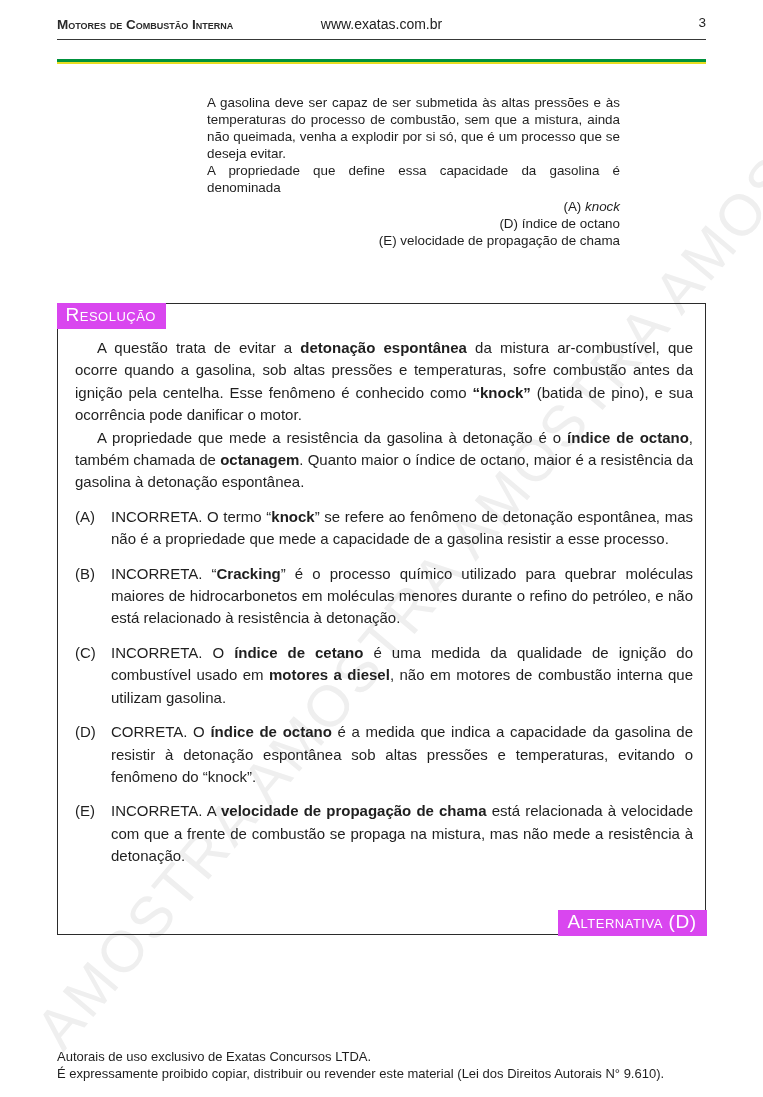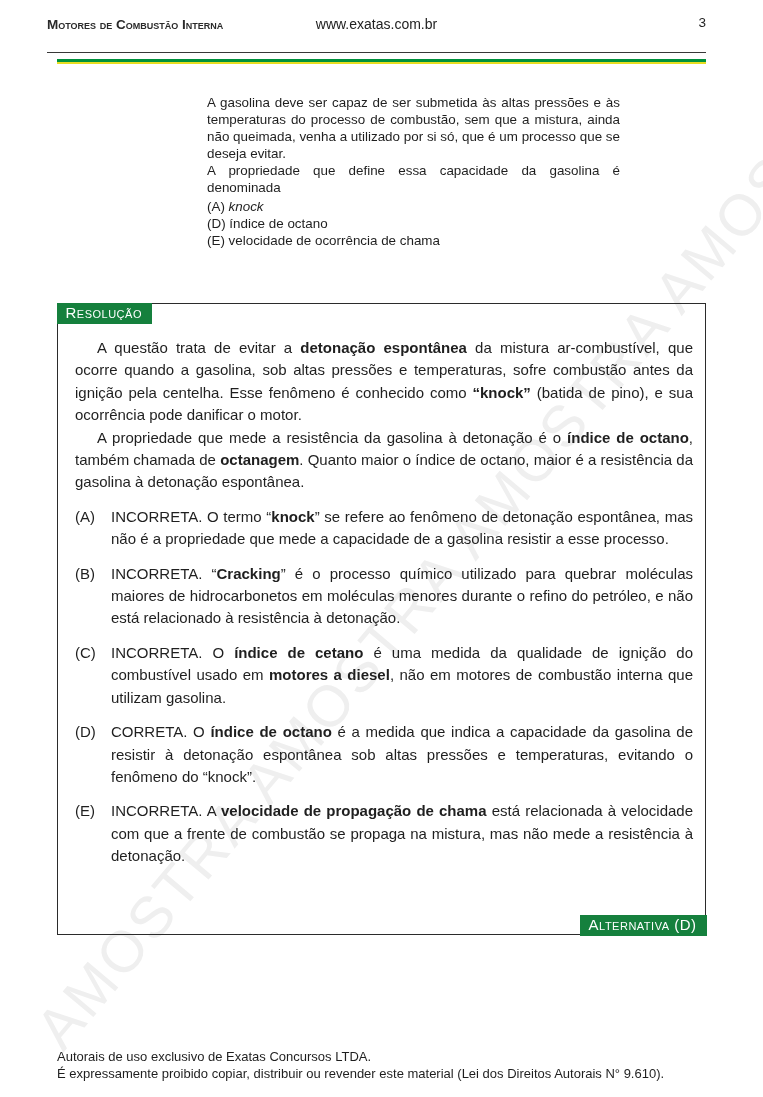--- a/index.html
+++ b/index.html
@@ -18,22 +18,22 @@
   
   .watermark {
     position:absolute; left:22px; top:1018px;
     transform:rotate(-50deg); transform-origin:0 0;
     font-size:58px; letter-spacing:3px; white-space:nowrap;
     color:#efefef; z-index:0; font-weight:400;
   }
   .content { position:relative; z-index:1; }
   
   .header {
-    position:absolute; top:15px; left:47px; right:57px;
-    border-bottom:1.6px solid #383838; padding-bottom:19px;
+    position:absolute; top:15px; left:57px; right:57px;
+    border-bottom:1.6px solid #383838; padding-bottom:6px;
   }
   .h-left {
     font-variant:small-caps; font-weight:700; font-size:13.5px; color:#2a2a2a;
   }
   .h-center {
     position:absolute; left:0; right:0; top:1px; text-align:center;
     font-size:14px; color:#222;
   }
   .h-right { position:absolute; right:0; top:0; font-size:13.5px; }
   
@@ -53,30 +53,30 @@
   }
   .rule-green  { height:2.5px; background:#00913C; margin-top:1px; }
   .rule-yellow { height:2.5px; background:#E8DD21; }
   
   .statement {
     position:absolute; top:94px; left:207px; width:413px;
     font-size:13.4px; line-height:17px; text-align:justify;
   }
   .statement p[data-name="question-intro"] { text-align:justify; }
   .options { margin-top:2px; text-align:left; }
-  .option { line-height:17px; }
+  .option { line-height:17px;text-align:right; }
   
   .res-box {
     position:absolute; top:303px; left:57px; width:649px; height:632px;
     border:1.5px solid #2b2b2b;
     padding:33px 12px 26px 17px;
   }
   .badge-gray {
-    position:absolute; background:#15803d; color:#fff;
-    font-variant:small-caps; font-size:15px; font-weight:400;
+    position:absolute; background:#d946ef; color:#fff;
+    font-variant:small-caps; font-size:19px; font-weight:400;
     letter-spacing:.5px; padding:1px 10px 3px 9px;
   }
   .res-badge    { top:-1.5px; left:-1.5px; }
   .answer-badge { bottom:-1.5px; right:-1.5px; }
   .res-box p.para {
     font-size:15px; line-height:22.4px; text-align:justify; text-indent:22px;
   }
   .item { display:flex; margin-top:12px; }
   .item-label { flex:none; width:36px; font-size:15px; line-height:22.4px; }
   .item-text  { flex:1; font-size:15px; line-height:22.4px; text-align:justify; }
@@ -102,26 +102,26 @@
       <span class="h-center" data-name="website-url">www.exatas.com.br</span>
       <span class="h-right" data-name="page-number">3</span>
     </div>
 
     <div class="qrow" data-name="question-banner">
       <div class="rule-green" data-name="green-rule"></div>
       <div class="rule-yellow" data-name="yellow-rule"></div>
     </div>
 
     <div class="statement" data-name="question-statement">
-      <p data-name="question-intro">A gasolina deve ser capaz de ser submetida às altas pressões e às temperaturas do processo de combustão, sem que a mistura, ainda não queimada, venha a utilizado por si só, que é um processo que se deseja evitar.</p>
+      <p data-name="question-intro">A gasolina deve ser capaz de ser submetida às altas pressões e às temperaturas do processo de combustão, sem que a mistura, ainda não queimada, venha a explodir por si só, que é um processo que se deseja evitar.</p>
       <p data-name="question-prompt">A propriedade que define essa capacidade da gasolina é denominada</p>
       <div class="options" data-name="answer-options">
         <div class="option" data-name="option-A"><span>(A) </span><span class="i">knock</span></div>
         <div class="option" data-name="option-D"><span>(D) índice de octano</span></div>
-        <div class="option" data-name="option-E"><span>(E) velocidade de ocorrência de chama</span></div>
+        <div class="option" data-name="option-E"><span>(E) velocidade de propagação de chama</span></div>
       </div>
     </div>
 
     <div class="res-box" data-name="resolution-box">
       <span class="badge-gray res-badge" data-name="resolution-badge">Resolução</span>
 
       <p class="para" data-name="resolution-paragraph-1"><span>A questão trata de evitar a </span><span class="b">detonação espontânea</span><span> da mistura ar-combustível, que ocorre quando a gasolina, sob altas pressões e temperaturas, sofre combustão antes da ignição pela centelha. Esse fenômeno é conhecido como </span><span class="b">“knock”</span><span> (batida de pino), e sua ocorrência pode danificar o motor.</span></p>
       <p class="para" data-name="resolution-paragraph-2"><span>A propriedade que mede a resistência da gasolina à detonação é o </span><span class="b">índice de octano</span><span>, também chamada de </span><span class="b">octanagem</span><span>. Quanto maior o índice de octano, maior é a resistência da gasolina à detonação espontânea.</span></p>
 
       <div class="item" data-name="resolution-item-A">

